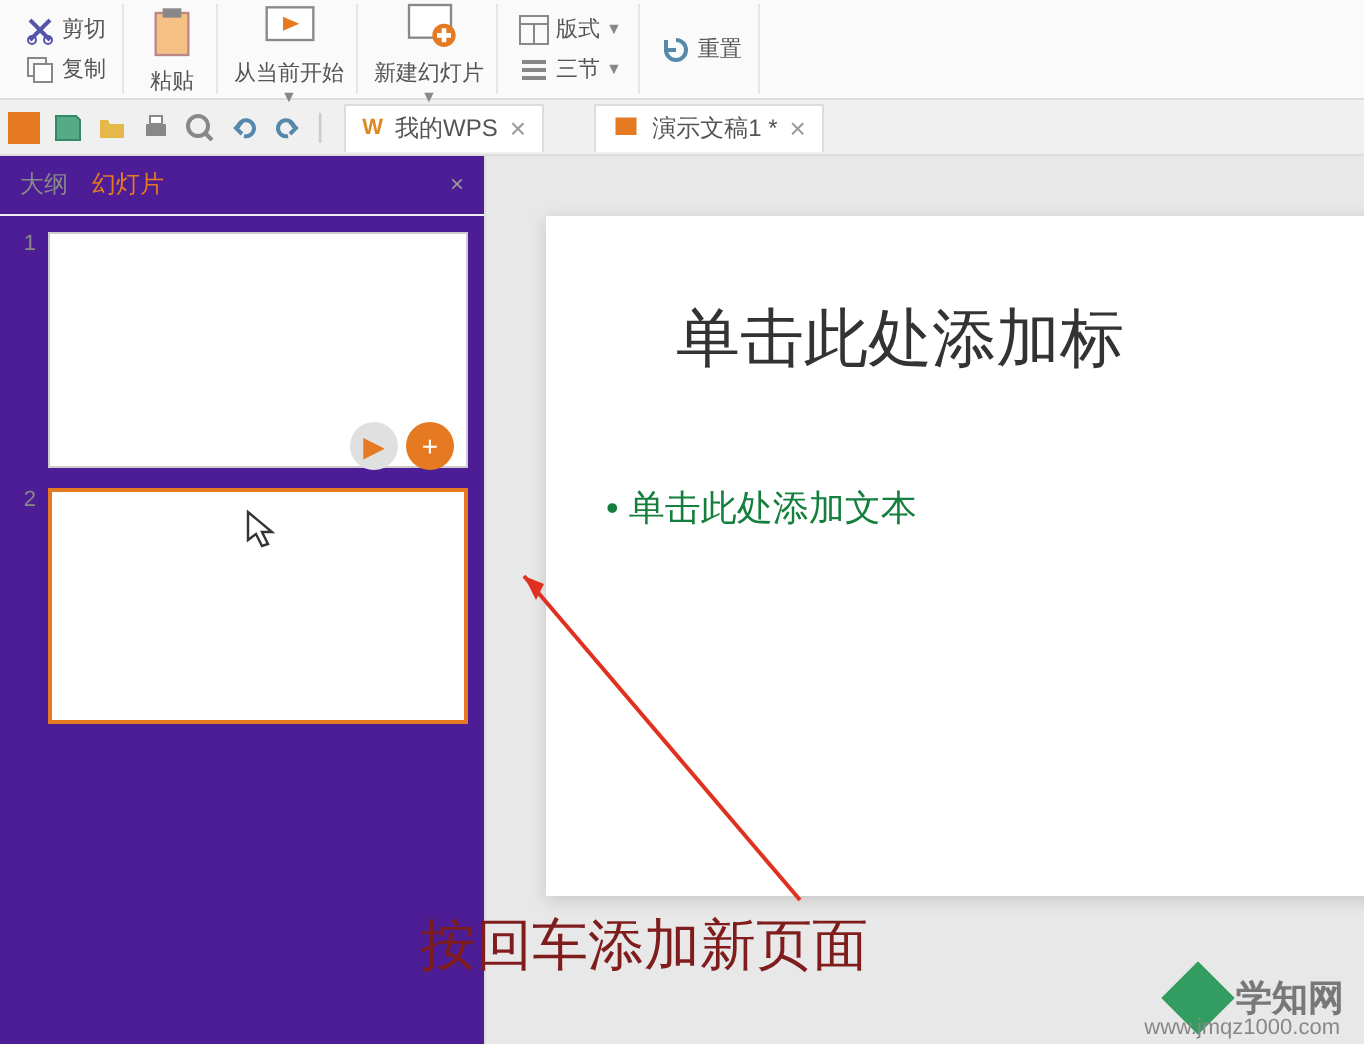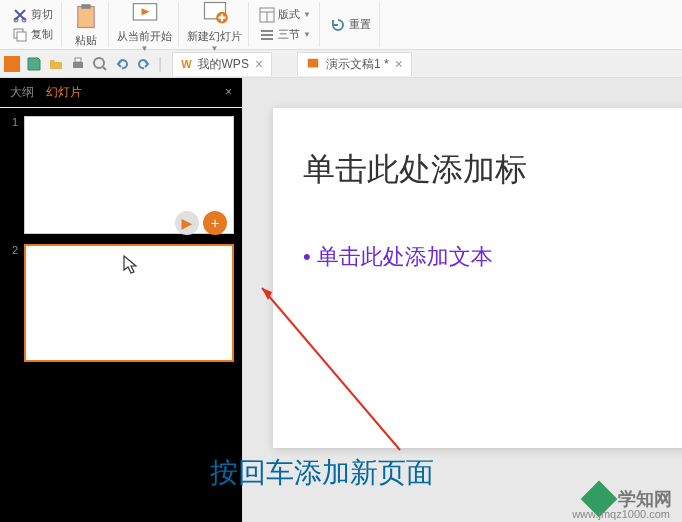--- a/index.html
+++ b/index.html
@@ -13,45 +13,45 @@
 .dropdown-arrow { font-size: 8px; color: #888; }
 
 .quickbar { background: #f0f0f0; height: 28px; display: flex; align-items: center; padding: 0 4px; gap: 6px; border-bottom: 1px solid #ddd; }
 .quickbar .qicon { width: 16px; height: 16px; cursor: pointer; }
 .tab { display: flex; align-items: center; gap: 6px; padding: 3px 8px; background: #fff; border: 1px solid #ddd; border-bottom: none; font-size: 12px; color: #555; margin-left: 4px; }
 .tab.active { background: #fff; margin-left: 19px; }
 .tab .close { color: #999; cursor: pointer; font-size: 14px; }
 .wps-logo { color: #d82; font-weight: bold; font-size: 11px; }
 
 .workspace { display: flex; height: calc(100% - 78px); }
-.sidebar { width: 260px; background: #000000; border-right: 1px solid #ddd; position: relative; }
+.sidebar { width: 260px; background: #4c1d95; border-right: 1px solid #ddd; position: relative; }
 .side-tabs { display: flex; padding: 6px 10px; font-size: 12px; gap: 12px; border-bottom: 1px solid #eee; }
 .side-tab { color: #888; cursor: pointer; }
 .side-tab.active { color: #e67a22; }
 .side-close { position: absolute; right: 10px; top: 7px; color: #999; cursor: pointer; }
 
 .thumbs { padding: 8px; }
 .thumb-row { display: flex; align-items: flex-start; gap: 6px; margin-bottom: 10px; position: relative; }
 .thumb-num { font-size: 11px; color: #888; width: 10px; text-align: right; }
 .thumb { width: 210px; height: 118px; background: #fff; border: 1px solid #ccc; position: relative; }
 .thumb.selected { border: 2px solid #e67a22; }
 .thumb-actions { position: absolute; bottom: -2px; right: 6px; display: flex; gap: 4px; }
 .action-btn { width: 24px; height: 24px; border-radius: 50%; display: flex; align-items: center; justify-content: center; color: #fff; font-size: 14px; cursor: pointer; }
 .action-play { background: #e0e0e0; color: #e67a22; }
 .action-add { background: #e67a22; }
 
 .canvas { flex: 1; background: #e8e8e8; padding: 30px 0 0 30px; position: relative; }
 .slide { background: #fff; width: 420px; height: 340px; padding: 40px 30px; box-shadow: 0 2px 8px rgba(0,0,0,0.15); }
-.slide-title { font-size: 32px; color: #333; font-weight: normal; margin-bottom: 50px; }
-.slide-body { font-size: 22px; color: #6d28d9; }
+.slide-title { font-size: 32px; color: #333; font-weight: normal; margin-bottom: 50px; margin-left: 35px; }
+.slide-body { font-size: 18px; color: #15803d; }
 .slide-body::before { content: "• "; }
 
 .cursor { position: absolute; left: 122px; top: 176px; }
 
-.annotation { position: absolute; left: 210px; bottom: 30px; color: #0369a1; font-size: 28px; z-index: 10; }
+.annotation { position: absolute; left: 210px; bottom: 30px; color: #7f1d1d; font-size: 28px; z-index: 10; }
 
 .watermark { position: absolute; right: 10px; bottom: 10px; display: flex; align-items: center; gap: 6px; font-size: 18px; color: #737373; font-weight: bold; opacity: 0.95; }
 .watermark-url { position: absolute; right: 12px; bottom: 2px; font-size: 11px; color: #888; margin-top: 46px; }
 .wm-icon { width: 26px; height: 26px; background: #2a9a5a; transform: rotate(45deg); }
 
 svg.anno-svg { position: absolute; left: 0; top: 0; width: 100%; height: 100%; pointer-events: none; z-index: 5; }
 </style>
 </head>
 <body>
 

